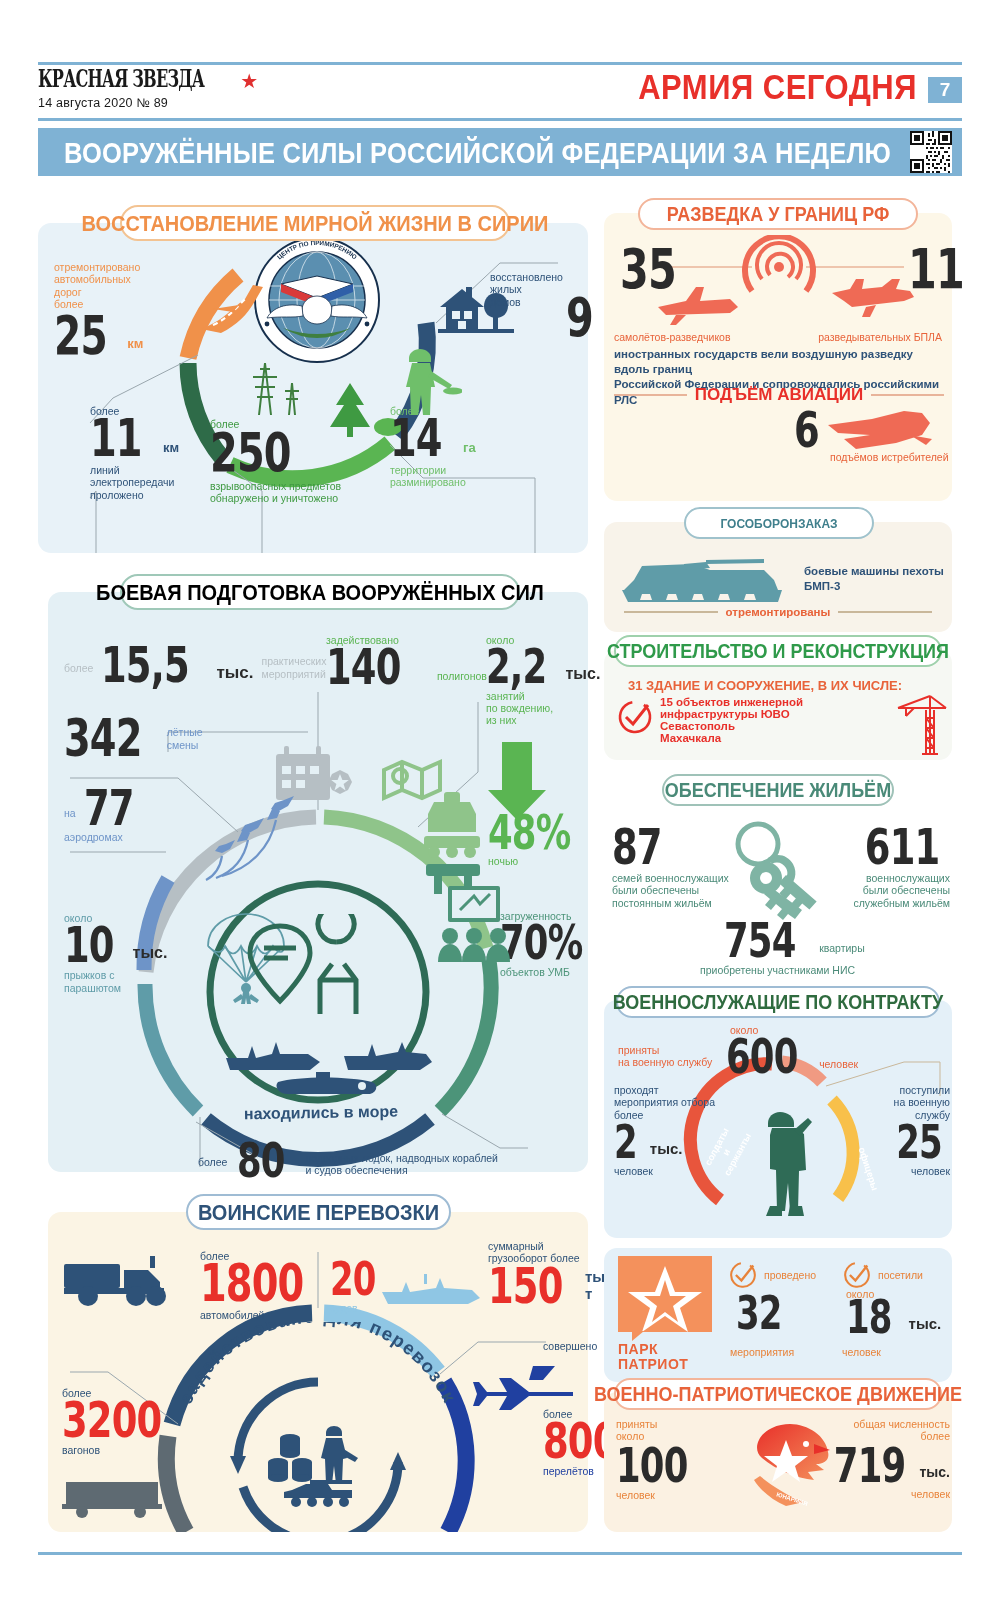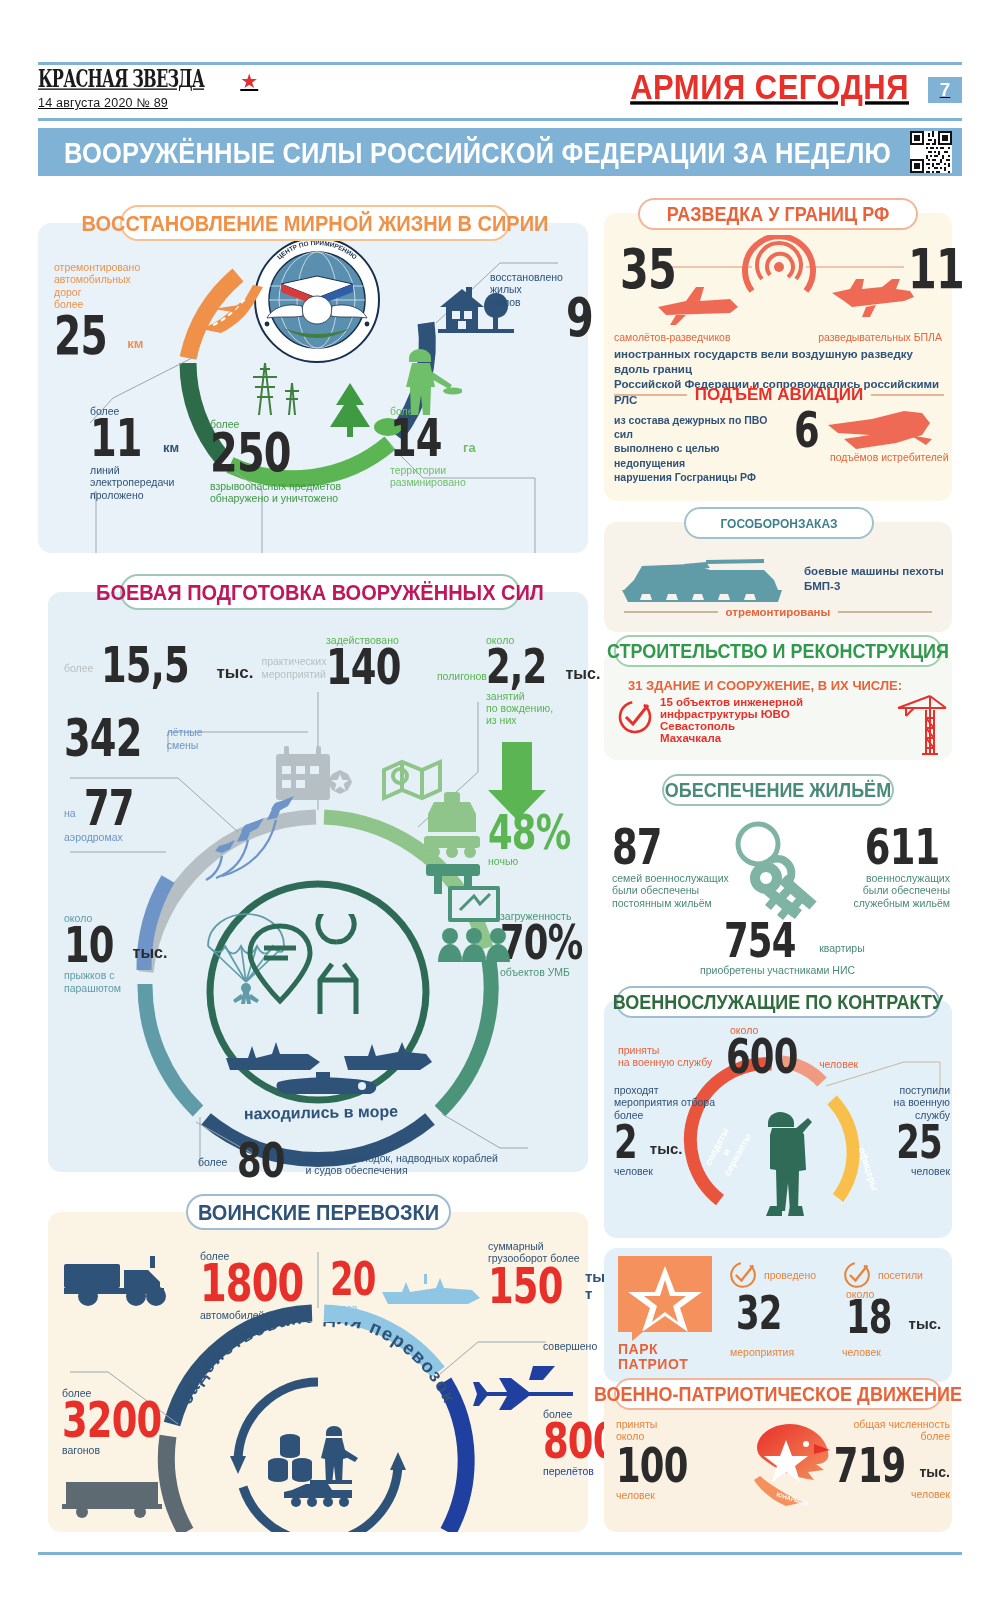--- a/index.html
+++ b/index.html
@@ -4,34 +4,34 @@
 <style>
   * { box-sizing: border-box; margin:0; padding:0; }
   body {
     width:1000px; height:1600px; background:#ffffff;
     font-family:"Liberation Sans", sans-serif;
     position:relative; overflow:hidden;
   }
   .page { position:relative; width:1000px; height:1600px; }
 
   
-  .masthead { position:absolute; left:38px; top:62px; width:924px;text-decoration:underline; }
+  .masthead { position:absolute; left:38px; top:62px; width:924px; }
   .rule-top { height:3px; background:#7fb2d4; width:100%; }
   .rule-mid { height:3px; background:#7fb2d4; width:100%; margin-top:4px;}
   .mast-row { display:flex; align-items:flex-end; justify-content:space-between; padding:6px 0 4px 0; }
   .logo-block { display:flex; flex-direction:column; }
   .logo-title { display:flex; align-items:center; gap:7px; }
   .logo-word {
     font-family:"DejaVu Serif", serif; font-weight:bold; font-size:19px;
     letter-spacing:-1px; color:#1a1a1a; transform:scaleY(1.25) scaleX(0.85);
     transform-origin:left bottom; line-height:1;
   }
   .logo-star { color:#e03030; font-size:20px; line-height:1; }
   .logo-date { font-size:12.5px; color:#1a1a1a; margin-top:5px; letter-spacing:0.2px;}
-  .mast-right { display:flex; align-items:center; gap:19px; padding-bottom:2px;}
+  .mast-right { display:flex; align-items:center; gap:11px; padding-bottom:2px;}
   .mast-section {
     color:#e8302a; font-weight:bold; font-size:31px; letter-spacing:0.5px;
     transform:scaleY(1.12); transform-origin:right bottom;
   }
   .page-num {
     background:#7fb2d4; color:#fff; font-weight:bold; font-size:19px;
     width:34px; height:26px; display:flex; align-items:center; justify-content:center;
   }
 
   
@@ -320,21 +320,21 @@
       <polyline points="22,186 130,186 190,240" stroke="#9aa7ae" stroke-width="1" fill="none"></polyline>
       <polyline points="270,100 270,218" stroke="#9aa7ae" stroke-width="1" fill="none"></polyline>
       <polyline points="430,110 430,180 370,235" stroke="#9aa7ae" stroke-width="1" fill="none"></polyline>
       <polyline points="22,260 118,260" stroke="#9aa7ae" stroke-width="1" fill="none"></polyline>
       <polyline points="410,365 448,365" stroke="#9aa7ae" stroke-width="1" fill="none"></polyline>
       <polyline points="152,525 152,560 152,575" stroke="#9aa7ae" stroke-width="1" fill="none"></polyline>
       <polyline points="148,530 210,565" stroke="#9aa7ae" stroke-width="1" fill="none"></polyline>
       <polyline points="394,522 452,556 480,556" stroke="#9aa7ae" stroke-width="1" fill="none"></polyline>
     </svg>
 
-    <div class="pill" style="left:72px; top:-18px; width:400px; height:36px; border:2px solid #9fc8b8; color:#be185d; font-size:20px;">
+    <div class="pill" style="left:72px; top:-18px; width:400px; height:36px; border:2px solid #9fc8b8; color:#000000; font-size:20px;">
       <span>БОЕВАЯ ПОДГОТОВКА ВООРУЖЁННЫХ СИЛ</span>
     </div>
 
     <div style="position:absolute; left:16px; top:52px; display:flex; align-items:flex-end; gap:8px;">
       <div class="lbl-sm" style="color:#b6bfc4; margin-bottom:12px;">более</div>
       <div class="bignum" style="font-size:50px;">15,5</div>
       <div class="cap" style="color:#2b2b2b; font-size:17px; margin-bottom:4px;">тыс.</div>
       <div class="lbl-sm" style="color:#b6bfc4; white-space:pre-line; margin-bottom:6px;">практических
 мероприятий</div>
     </div>
@@ -673,23 +673,20 @@
 
     <div style="position:absolute; left:10px; top:134px; width:330px; color:#2e5278; font-weight:bold; font-size:11.5px; line-height:1.32; white-space:pre-line;">иностранных государств вели воздушную разведку вдоль границ
 Российской Федерации и сопровождались российскими РЛС</div>
 
     <div style="position:absolute; left:10px; top:172px; width:330px; display:flex; align-items:center; gap:8px;">
       <div style="flex:1; height:1.5px; background:#e8b49a;"></div>
       <div style="color:#e8302a; font-weight:bold; font-size:17px;">ПОДЪЁМ АВИАЦИИ</div>
       <div style="flex:1; height:1.5px; background:#e8b49a;"></div>
     </div>
 
-    <div style="position:absolute; left:10px; top:200px; width:170px; color:#2e5278; font-weight:bold; font-size:10.5px; line-height:1.35; white-space:pre-line;">из состава дежурных по ПВО сил
-выполнено с целью недопущения
-нарушения Госграницы РФ</div>
     <div class="bignum" style="position:absolute; left:190px; top:196px; font-size:50px;">6</div>
     <svg style="position:absolute; left:222px; top:196px;" width="110" height="46" viewBox="0 0 110 46">
       <g fill="#ef6a55">
         <path d="M2 16 L46 10 L78 2 L96 4 L104 14 L96 26 L70 34 L30 40 L18 30 L44 26 L12 24 Z"></path>
         <path d="M84 26 L100 36 L106 30 Z"></path>
       </g>
     </svg>
     <div class="lbl-sm" style="position:absolute; left:226px; top:238px; color:#e8633a;">подъёмов истребителей</div>
 
   </div>

